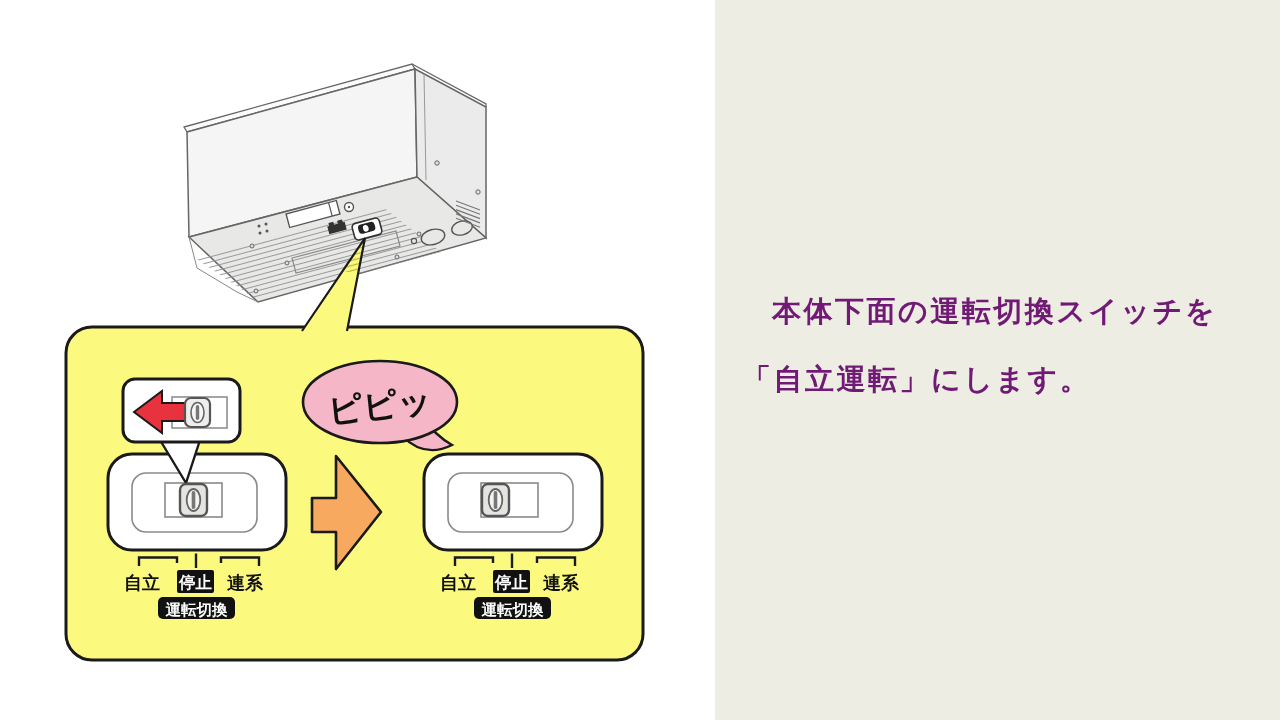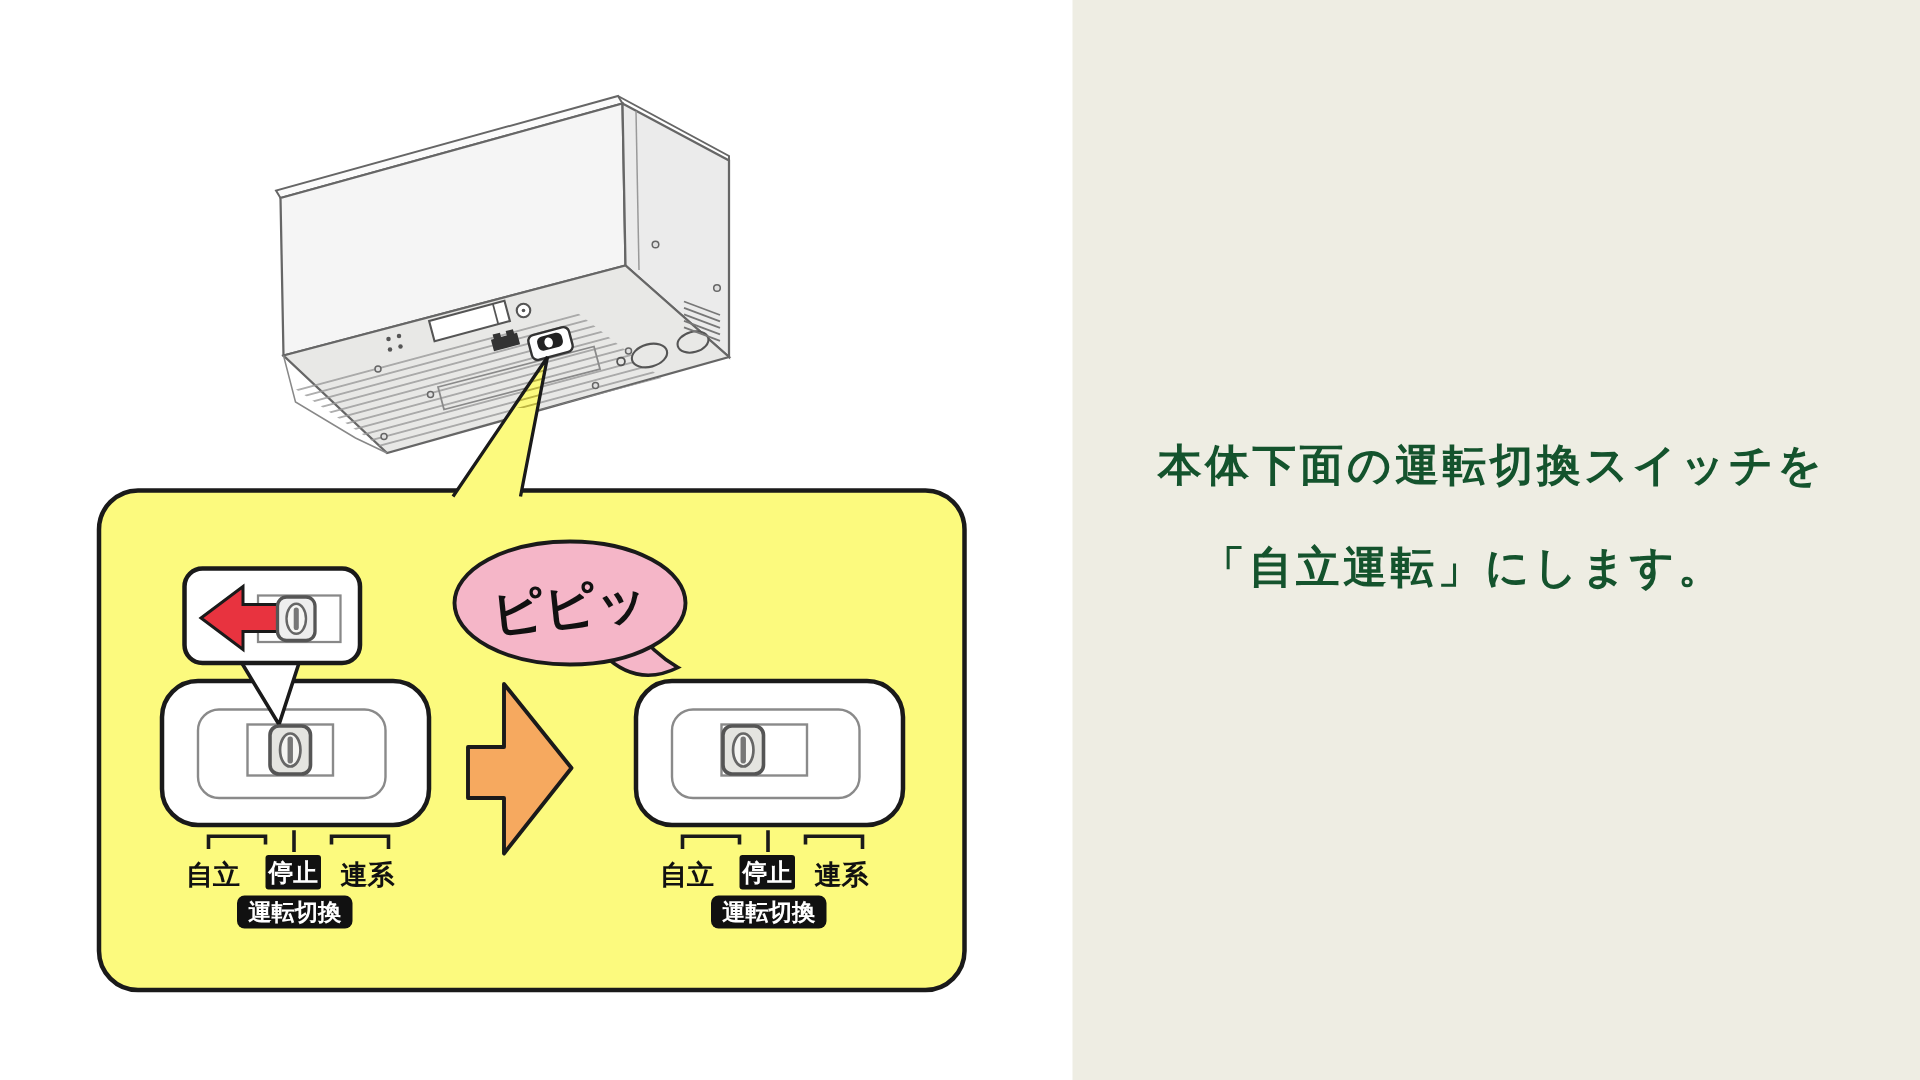--- a/index.html
+++ b/index.html
@@ -2,23 +2,23 @@
 <html><head>
 <meta charset="utf-8">
 <style>
   html,body{margin:0;padding:0;background:#fff;}
   #stage{position:relative;width:1280px;height:720px;overflow:hidden;
          font-family:"Liberation Sans","DejaVu Sans",sans-serif;}
   #illustration{position:absolute;left:0;top:0;}
   .caption-panel{position:absolute;left:715px;top:0;width:565px;height:720px;
                  background:#EEEDE3;}
   .caption-panel p{margin:0;line-height:1.18;font-size:29px;font-weight:bold;
-                   color:#14532d;letter-spacing:2.5px;}
+                   color:#701a75;letter-spacing:2.5px;}
   .caption-panel p.l1{margin:294px 30px 0 57px;}
-  .caption-panel p.l2{margin:34px 30px 0 86px;}
+  .caption-panel p.l2{margin:34px 30px 0 27px;}
   svg text{font-family:"Liberation Sans","DejaVu Sans",sans-serif;}
   .poslabel{font-size:18px;font-weight:bold;fill:#111;}
   .poslabel-inv{font-size:16.5px;font-weight:bold;fill:#fff;}
   .switchname{font-size:15.5px;font-weight:bold;fill:#fff;}
   .beep{font-size:34px;font-weight:bold;fill:#111;}
 </style>
 </head>
 <body>
 
 <div id="stage">

